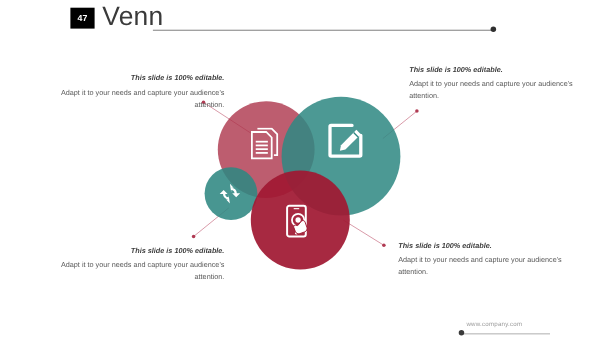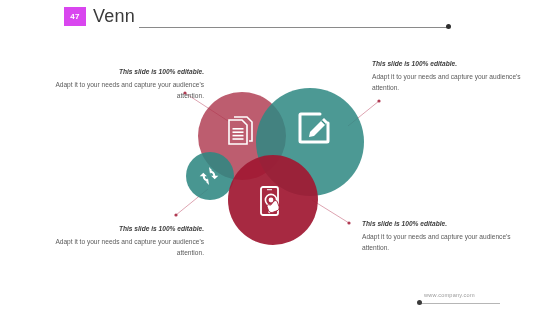--- a/index.html
+++ b/index.html
@@ -27,32 +27,32 @@
   
   #header {
     position: absolute;
     left: 0; top: 0;
     width: 560px; height: 44px;
   }
   #slide-number-badge {
     position: absolute;
     left: 64px; top: 7px;
     width: 22px; height: 19px;
-    background: #d946ef;
+    background: #000000;
     color: #ffffff;
     font-size: 8px;
     line-height: 19px;
     text-align: center;
     font-weight: bold;
     letter-spacing: .2px;
   }
   #title-text {
     position: absolute;
     left: 93px; top: 4px;
-    font-size: 18px;
+    font-size: 24px;
     line-height: 24px;
     color: #3a3a3a;
     font-weight: 400;
     letter-spacing: .2px;
     white-space: nowrap;
   }
   #header-rule {
     position: absolute;
     left: 139px; top: 27px;
     width: 310px; height: 1px;

